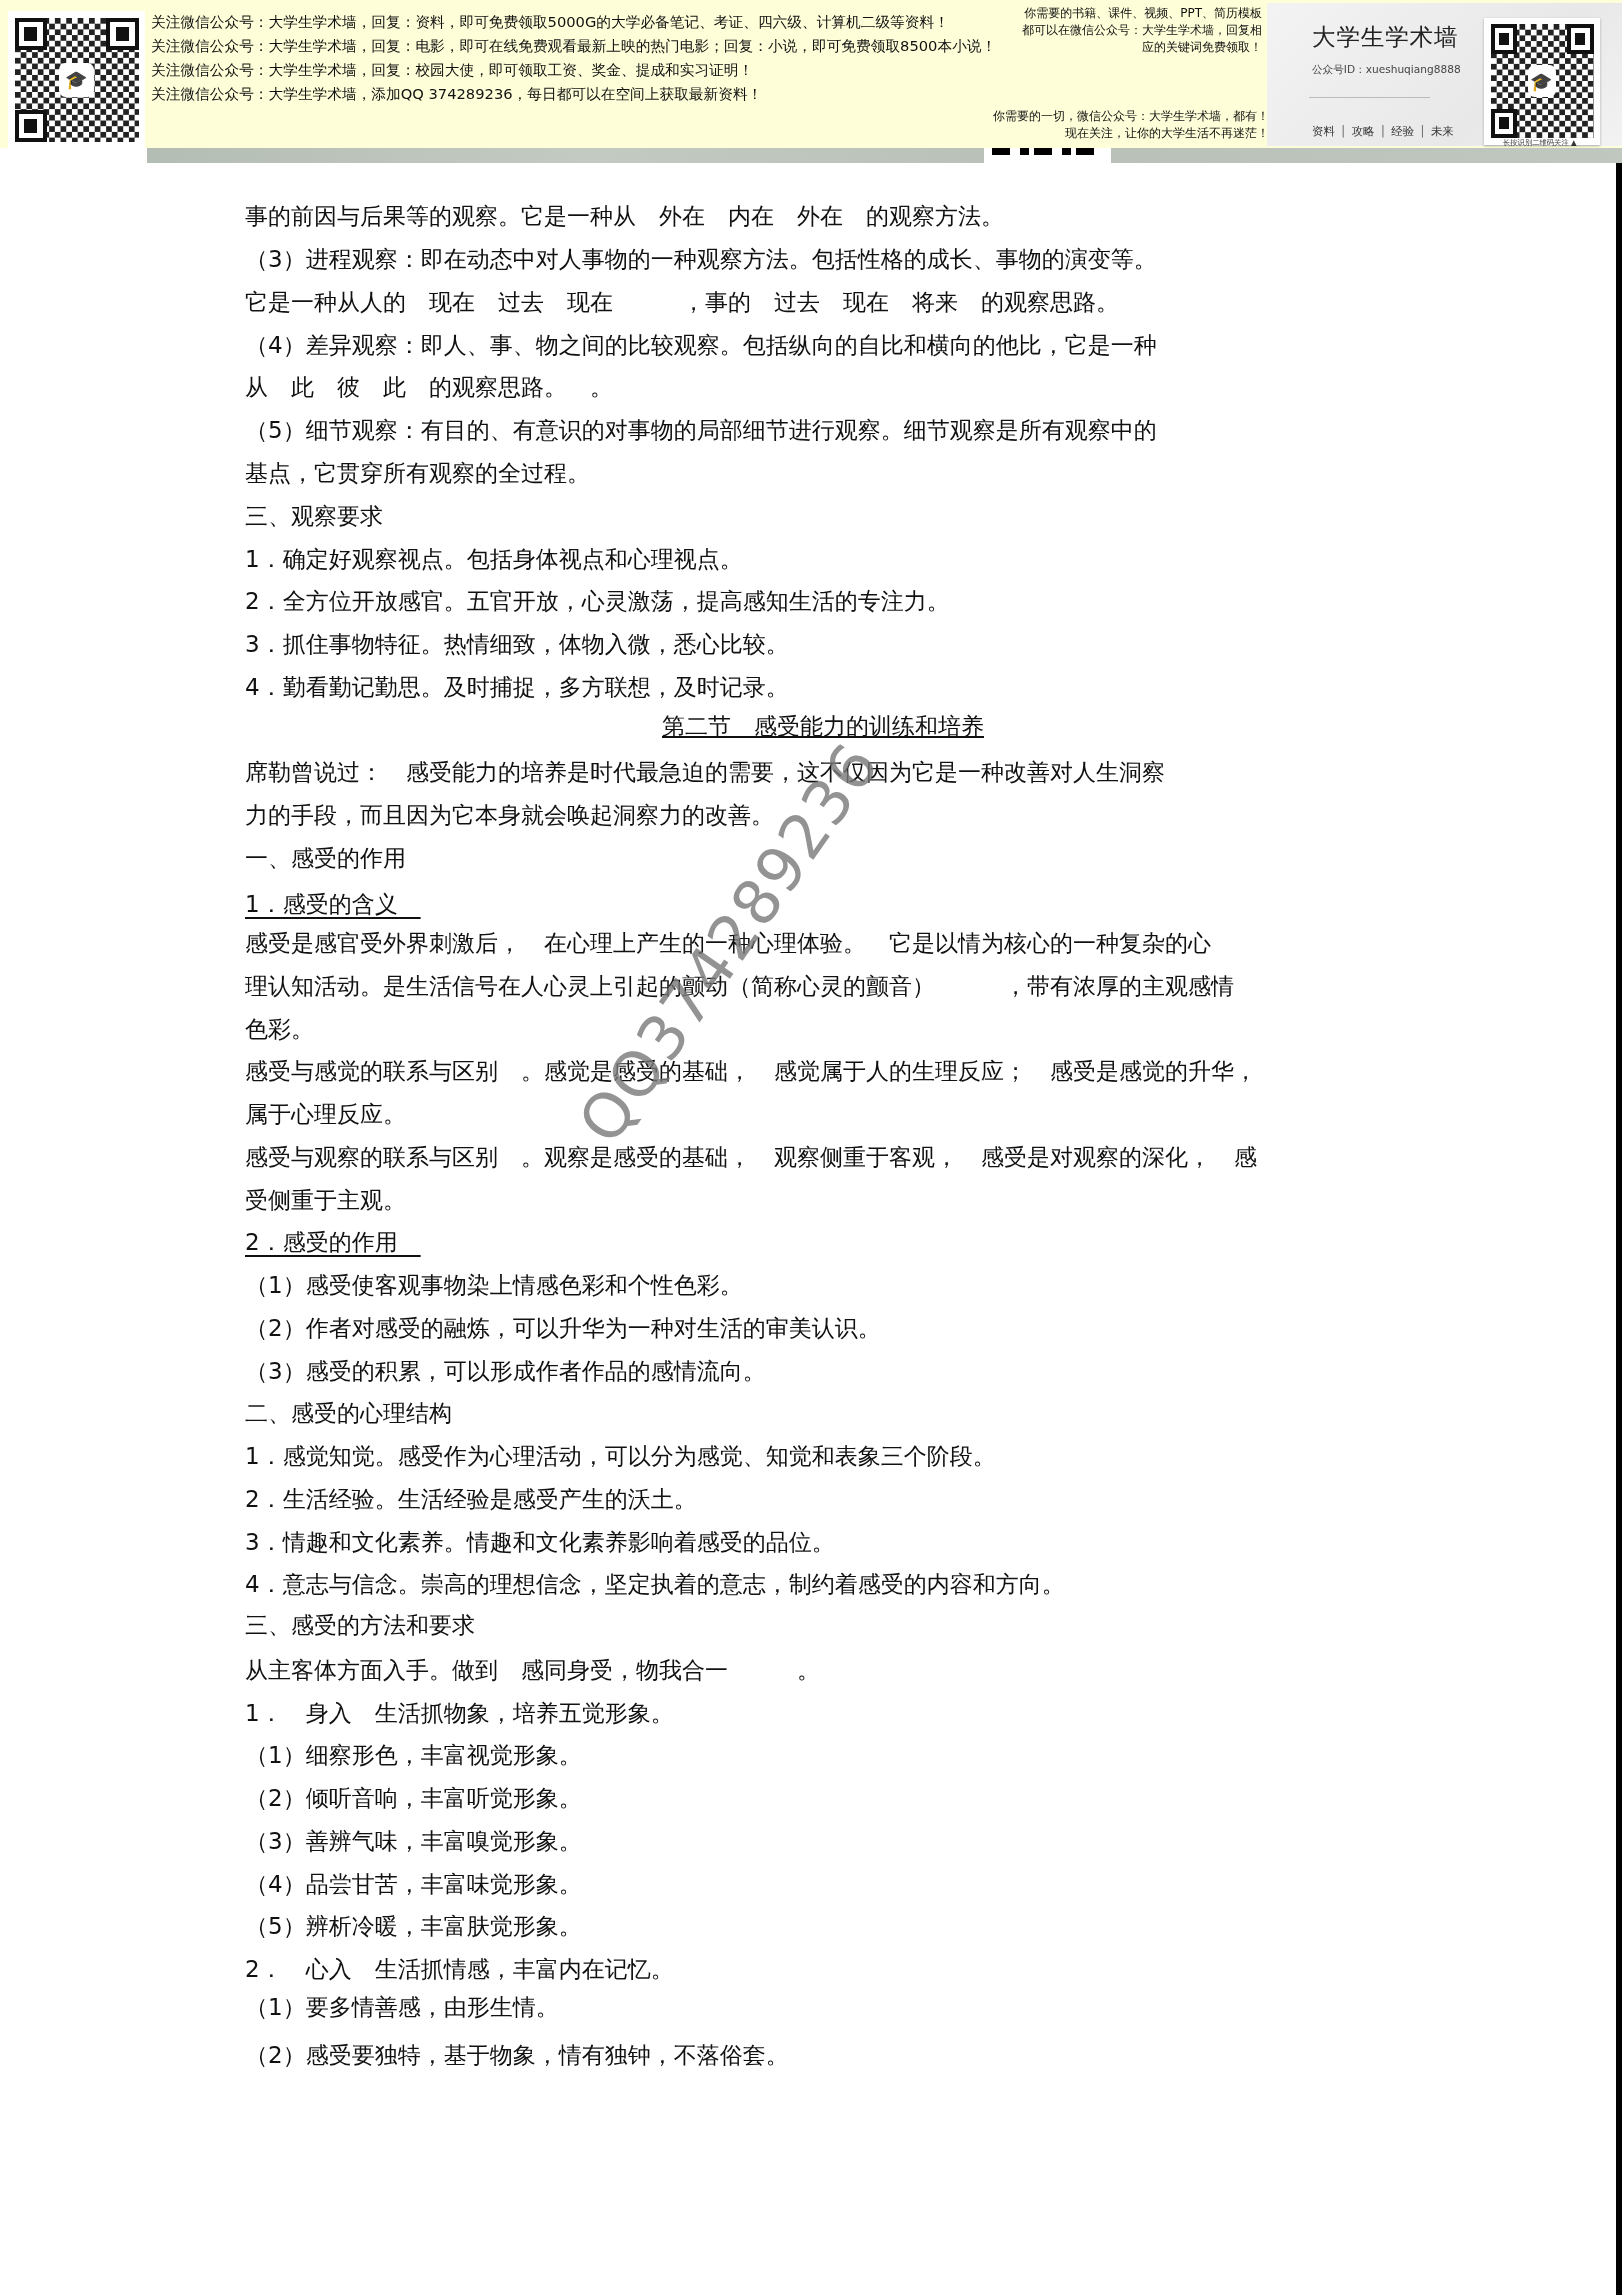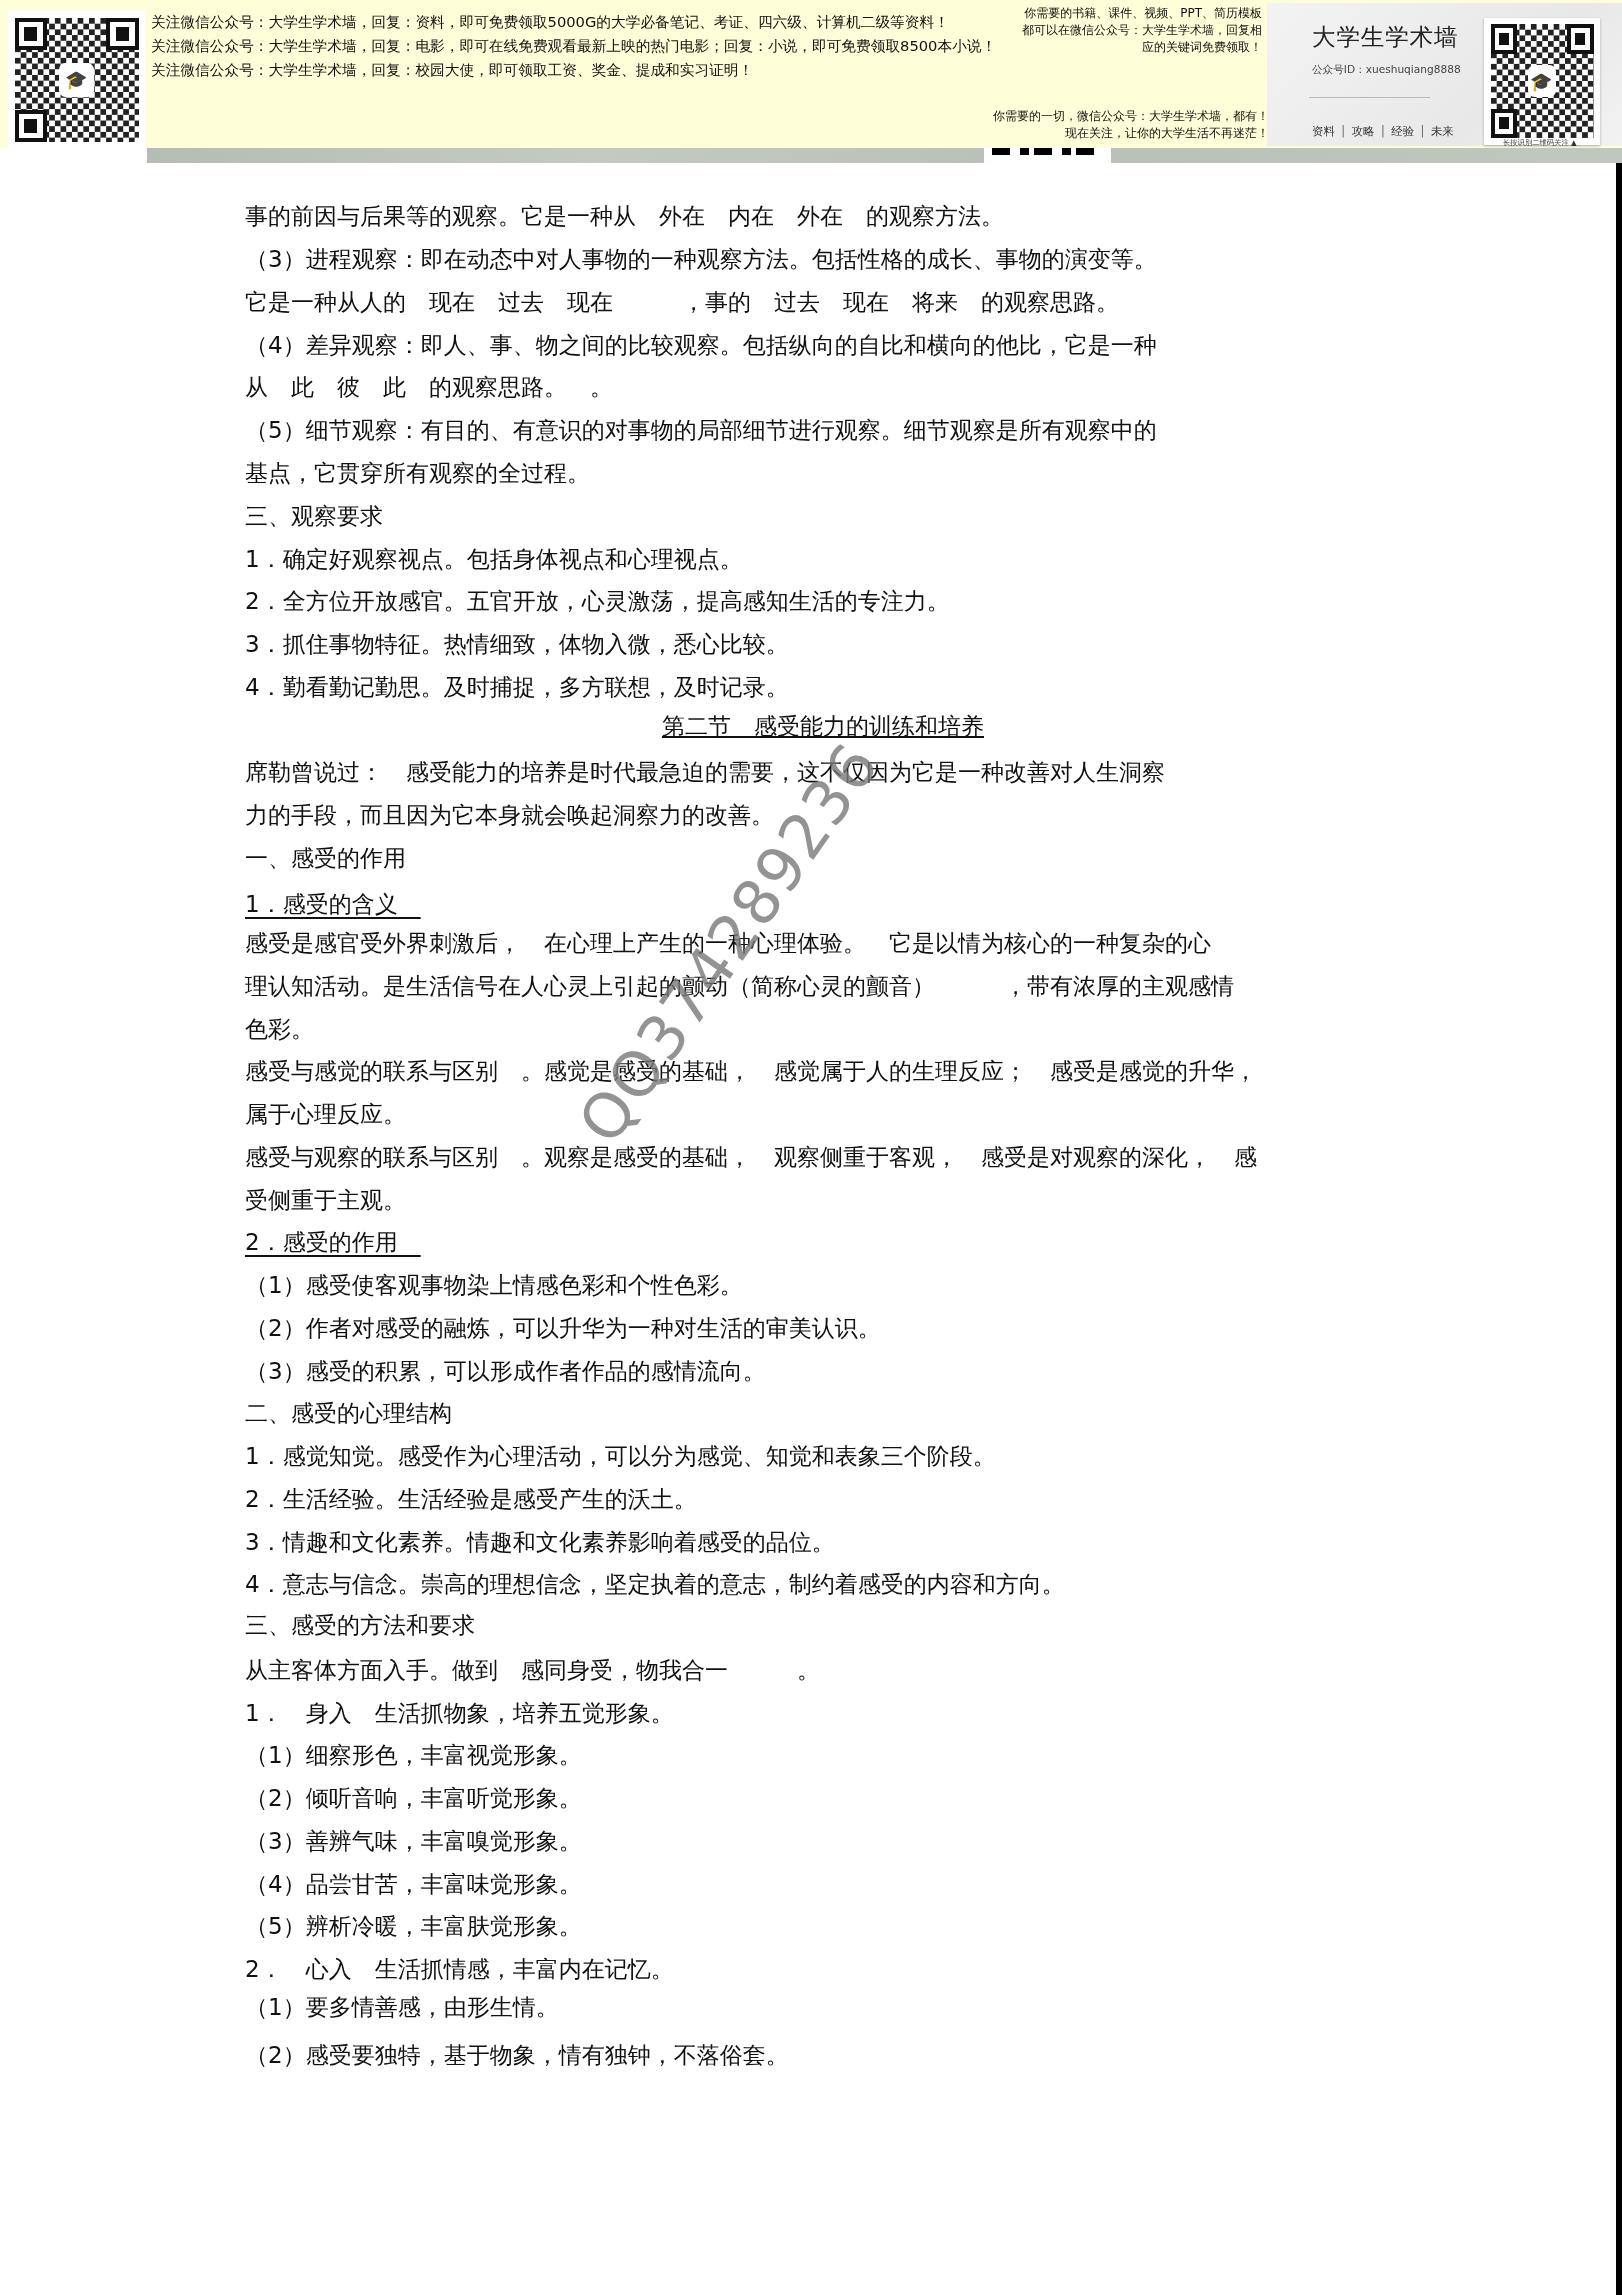--- a/index.html
+++ b/index.html
@@ -79,20 +79,21 @@
       <div class="qr-finder" style="right:0;top:0;"></div>
       <div class="qr-finder" style="left:0;bottom:0;"></div>
       <div class="qr-logo">🎓</div>
     </div>
   </div>
 
   <div class="promo-lines">
     <div>关注微信公众号：大学生学术墙，回复：资料，即可免费领取5000G的大学必备笔记、考证、四六级、计算机二级等资料！</div>
     <div>关注微信公众号：大学生学术墙，回复：电影，即可在线免费观看最新上映的热门电影；回复：小说，即可免费领取8500本小说！</div>
     <div>关注微信公众号：大学生学术墙，回复：校园大使，即可领取工资、奖金、提成和实习证明！</div>
+    <div>关注微信公众号：大学生学术墙，添加QQ 374289236，每日都可以在空间上获取最新资料！</div>
   </div>
 
   <div class="promo-right" style="left:1022px;top:4.9px;">
     <div>你需要的书籍、课件、视频、PPT、简历模板</div>
     <div>都可以在微信公众号：大学生学术墙，回复相</div>
     <div>应的关键词免费领取！</div>
   </div>
   <div class="promo-right" style="left:993px;top:108px;">
     <div>你需要的一切，微信公众号：大学生学术墙，都有！</div>
     <div>现在关注，让你的大学生活不再迷茫！</div>

